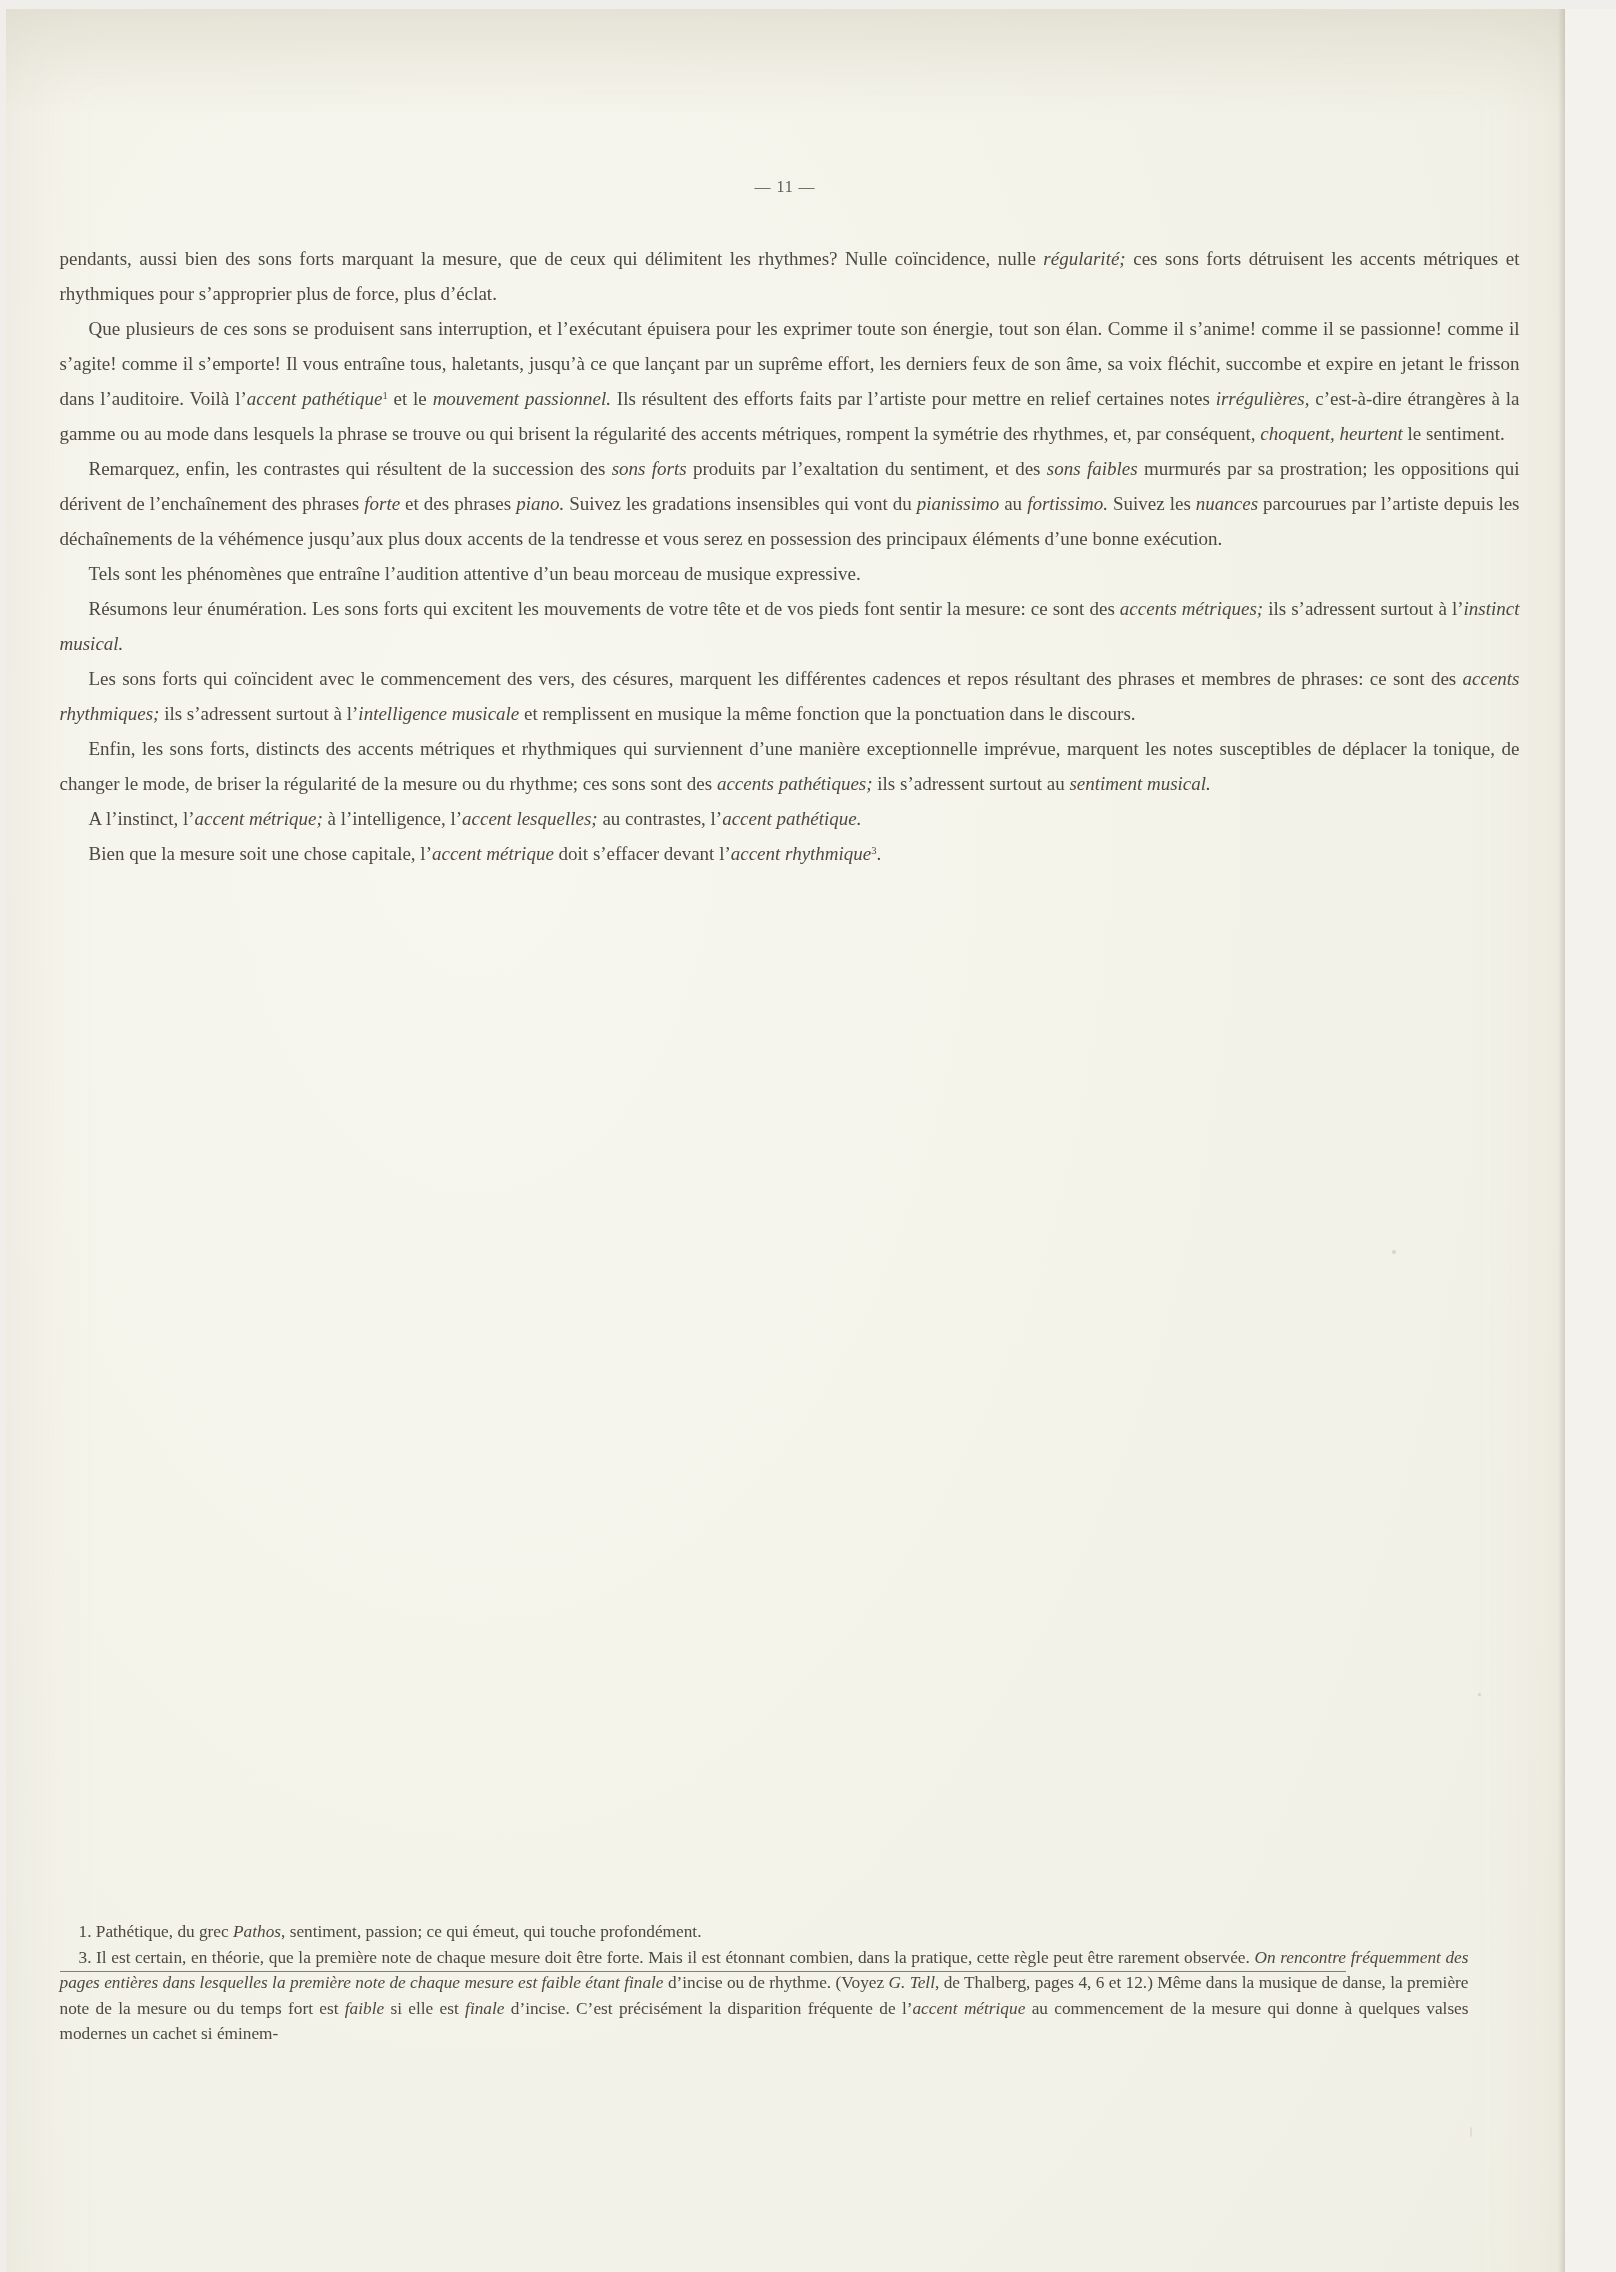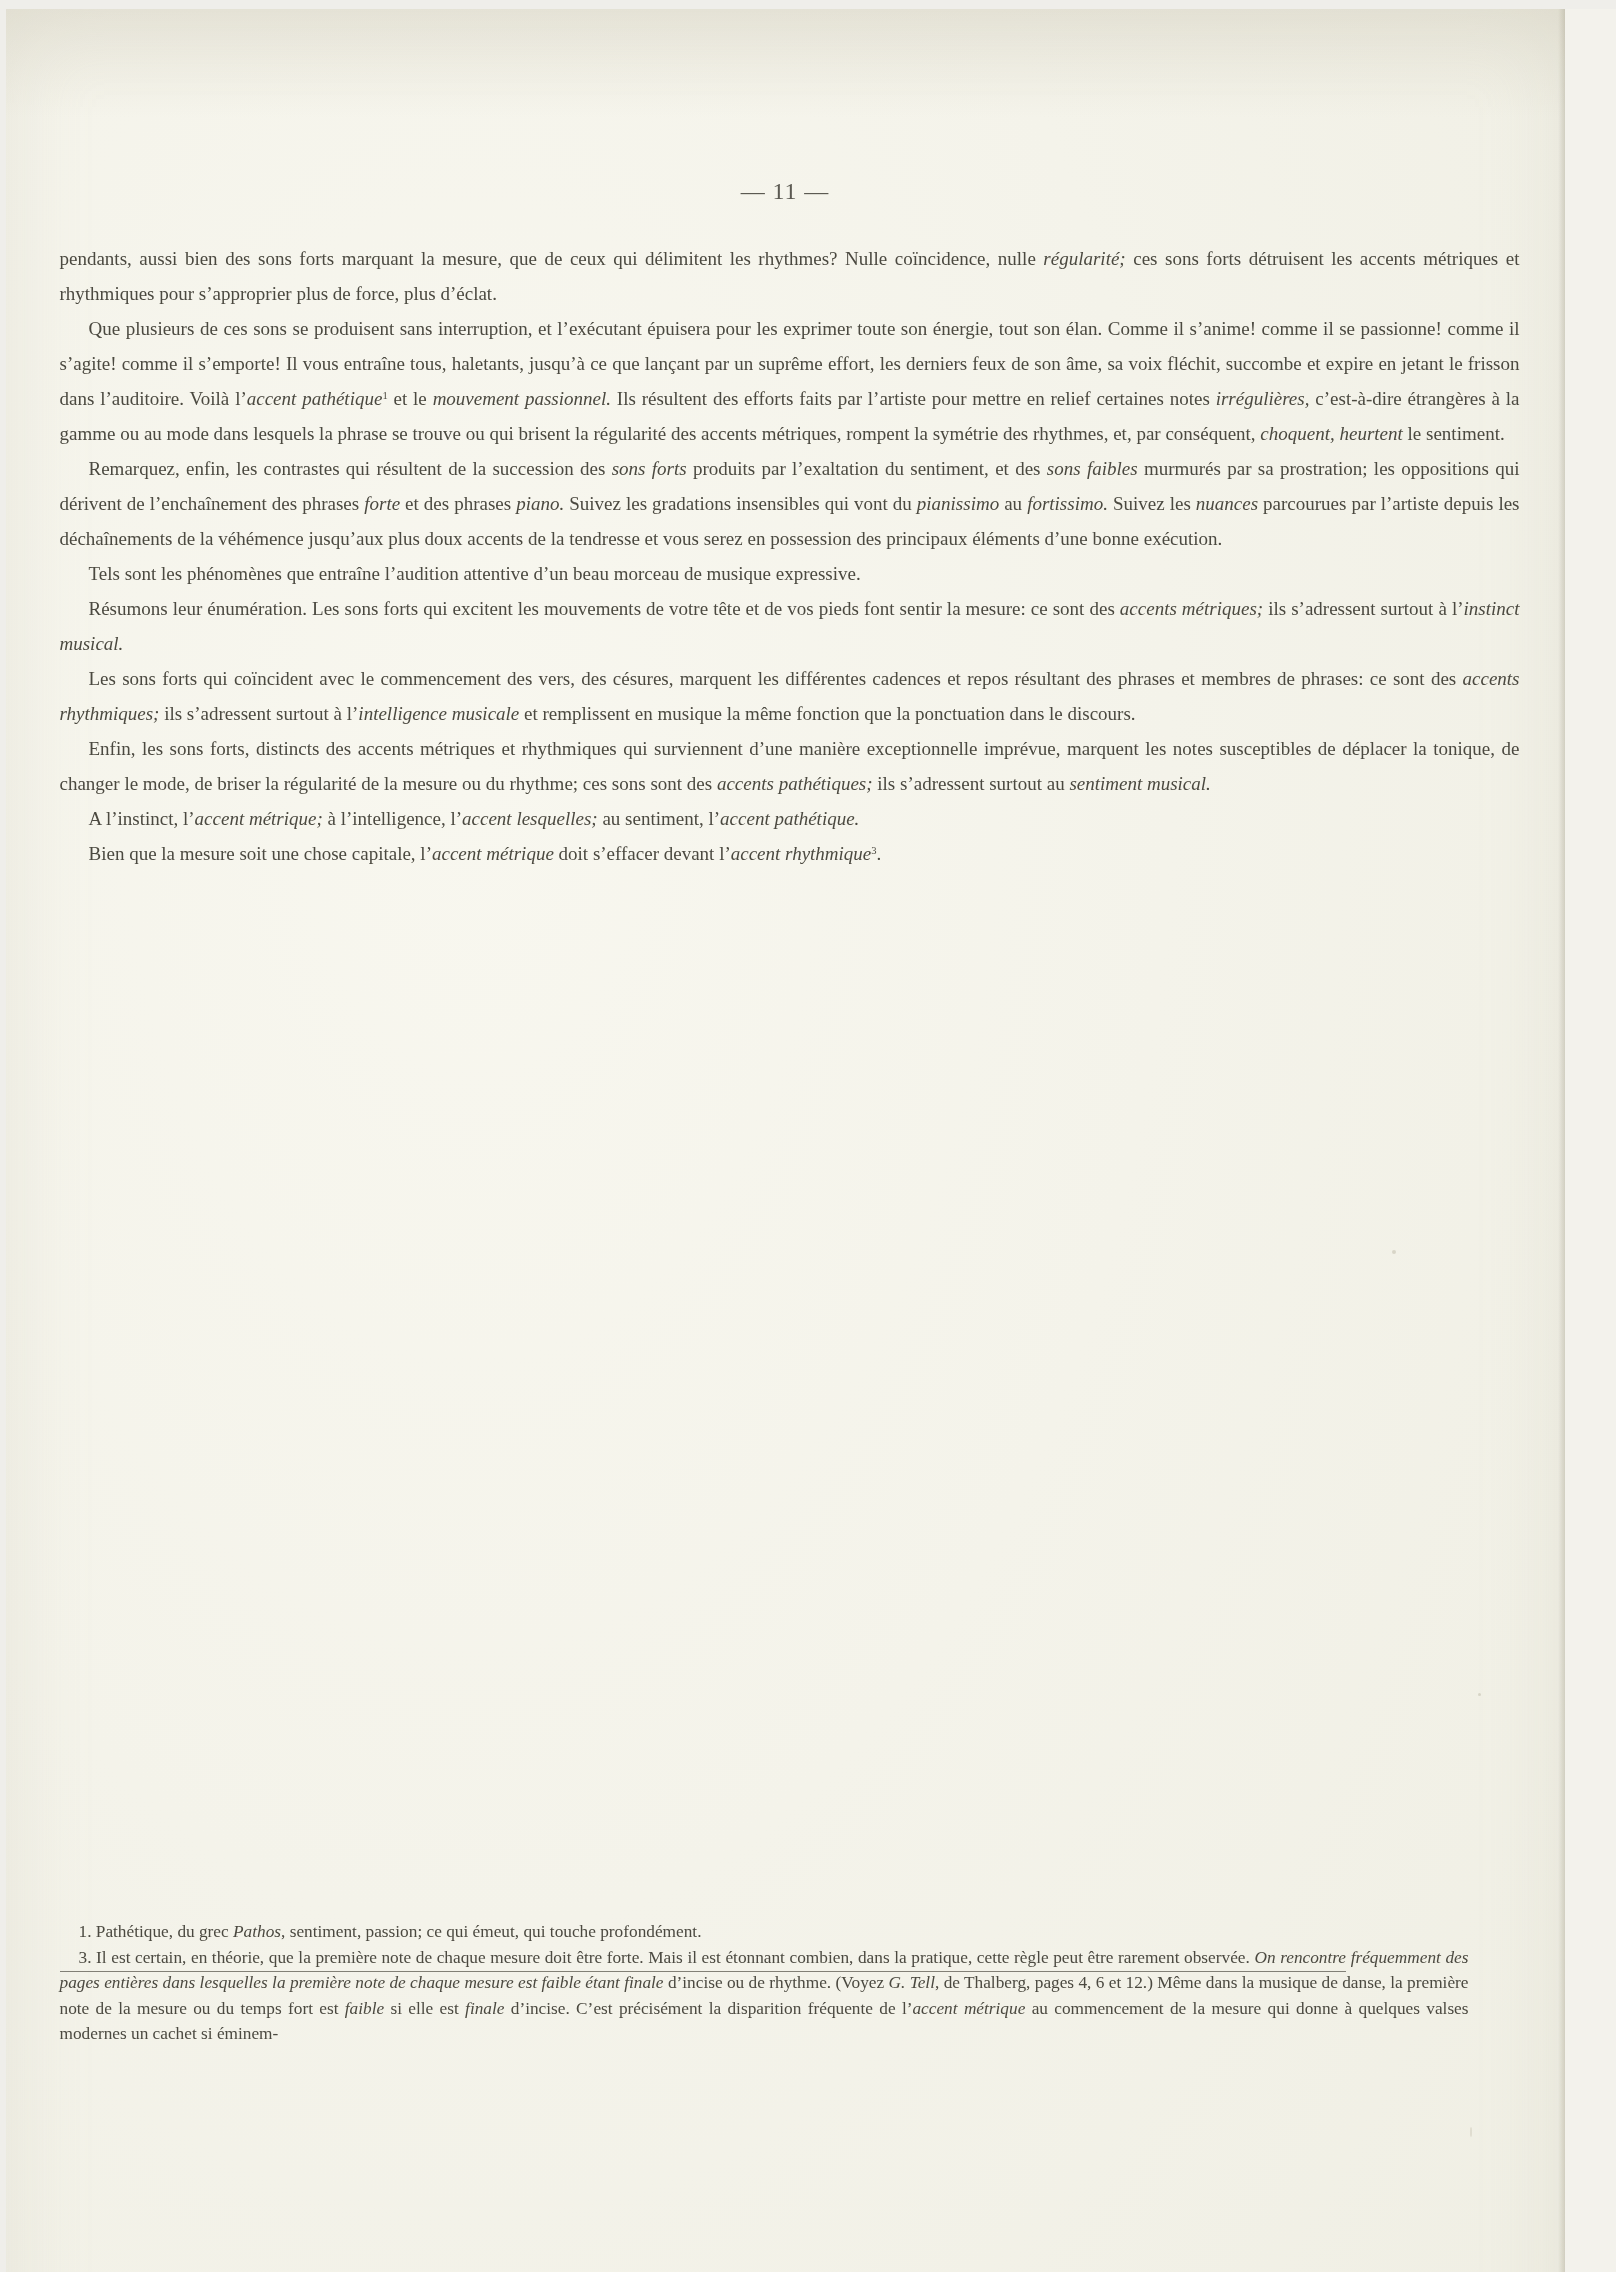--- a/index.html
+++ b/index.html
@@ -62,21 +62,21 @@
     pointer-events: none;
   }
 
   
   .page-number {
     position: absolute;
     left: 0;
     top: 169px;
     width: 1559px;
     text-align: center;
-    font-size: 24px;
+    font-size: 16px;
     letter-spacing: 0.9px;
     color: #5c5a52;
   }
 
   .textblock {
     position: absolute;
     left: 54px;
     top: 232px;
     width: 1460px;
     color: #4b4940;
@@ -152,21 +152,21 @@
     <div class="page-number">— 11 —</div>
 
     <div class="textblock">
         <p><span>pendants, aussi bien des sons forts marquant la mesure, que de ceux qui délimitent les rhythmes? Nulle coïncidence, nulle </span><i>régularité;</i><span> ces sons forts détruisent les accents métriques et rhythmiques pour s’approprier plus de force, plus d’éclat.</span></p>
         <p class="indent"><span>Que plusieurs de ces sons se produisent sans interruption, et l’exécutant épuisera pour les exprimer toute son énergie, tout son élan. Comme il s’anime! comme il se passionne! comme il s’agite! comme il s’emporte! Il vous entraîne tous, haletants, jusqu’à ce que lançant par un suprême effort, les derniers feux de son âme, sa voix fléchit, succombe et expire en jetant le frisson dans l’auditoire. Voilà l’</span><i>accent pathétique</i><sup>1</sup><span> et le </span><i>mouvement passionnel.</i><span> Ils résultent des efforts faits par l’artiste pour mettre en relief certaines notes </span><i>irrégulières,</i><span> c’est-à-dire étrangères à la gamme ou au mode dans lesquels la phrase se trouve ou qui brisent la régularité des accents métriques, rompent la symétrie des rhythmes, et, par conséquent, </span><i>choquent, heurtent</i><span> le sentiment.</span></p>
         <p class="indent"><span>Remarquez, enfin, les contrastes qui résultent de la succession des </span><i>sons forts</i><span> produits par l’exaltation du sentiment, et des </span><i>sons faibles</i><span> murmurés par sa prostration; les oppositions qui dérivent de l’enchaînement des phrases </span><i>forte</i><span> et des phrases </span><i>piano.</i><span> Suivez les gradations insensibles qui vont du </span><i>pianissimo</i><span> au </span><i>fortissimo.</i><span> Suivez les </span><i>nuances</i><span> parcourues par l’artiste depuis les déchaînements de la véhémence jusqu’aux plus doux accents de la tendresse et vous serez en possession des principaux éléments d’une bonne exécution.</span></p>
         <p class="indent"><span>Tels sont les phénomènes que entraîne l’audition attentive d’un beau morceau de musique expressive.</span></p>
         <p class="indent"><span>Résumons leur énumération. Les sons forts qui excitent les mouvements de votre tête et de vos pieds font sentir la mesure: ce sont des </span><i>accents métriques;</i><span> ils s’adressent surtout à l’</span><i>instinct musical.</i></p>
         <p class="indent"><span>Les sons forts qui coïncident avec le commencement des vers, des césures, marquent les différentes cadences et repos résultant des phrases et membres de phrases: ce sont des </span><i>accents rhythmiques;</i><span> ils s’adressent surtout à l’</span><i>intelligence musicale</i><span> et remplissent en musique la même fonction que la ponctuation dans le discours.</span></p>
         <p class="indent"><span>Enfin, les sons forts, distincts des accents métriques et rhythmiques qui surviennent d’une manière exceptionnelle imprévue, marquent les notes susceptibles de déplacer la tonique, de changer le mode, de briser la régularité de la mesure ou du rhythme; ces sons sont des </span><i>accents pathétiques;</i><span> ils s’adressent surtout au </span><i>sentiment musical.</i></p>
-        <p class="indent"><span>A l’instinct, l’</span><i>accent métrique;</i><span> à l’intelligence, l’</span><i>accent lesquelles;</i><span> au sentiment, l’</span><i>accent pathétique.</i></p>
+        <p class="indent"><span>A l’instinct, l’</span><i>accent métrique;</i><span> à l’intelligence, l’</span><i>accent lesquelles;</i><span> au contrastes, l’</span><i>accent pathétique.</i></p>
         <p class="indent"><span>Bien que la mesure soit une chose capitale, l’</span><i>accent métrique</i><span> doit s’effacer devant l’</span><i>accent rhythmique</i><sup>3</sup><span>.</span></p>
       </div>
 
     <div class="footnote-rule"></div>
 
     <div class="footnotes">
         <p class="fn-wrap"><span>1.</span><span> Pathétique, du grec </span><i>Pathos</i><span>, sentiment, passion; ce qui émeut, qui touche profondément.</span></p>
         <p class="fn-wrap"><span>3.</span><span> Il est certain, en théorie, que la première note de chaque mesure doit être forte. Mais il est étonnant combien, dans la pratique, cette règle peut être rarement observée. </span><i>On rencontre fréquemment des pages entières dans lesquelles la première note de chaque mesure est faible étant </i><i>finale</i><span> d’incise ou de rhythme. (Voyez </span><i>G. Tell</i><span>, de Thalberg, pages 4, 6 et 12.) Même dans la musique de danse, la première note de la mesure ou du temps fort est </span><i>faible</i><span> si elle est </span><i>finale</i><span> d’incise. C’est précisément la disparition fréquente de l’</span><i>accent métrique</i><span> au commencement de la mesure qui donne à quelques valses modernes un cachet si éminem-</span></p>
       </div>
   </div>

